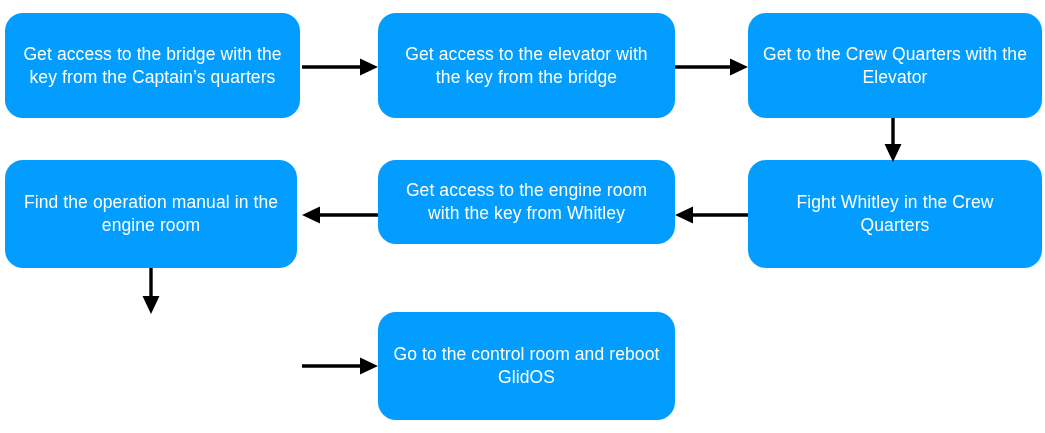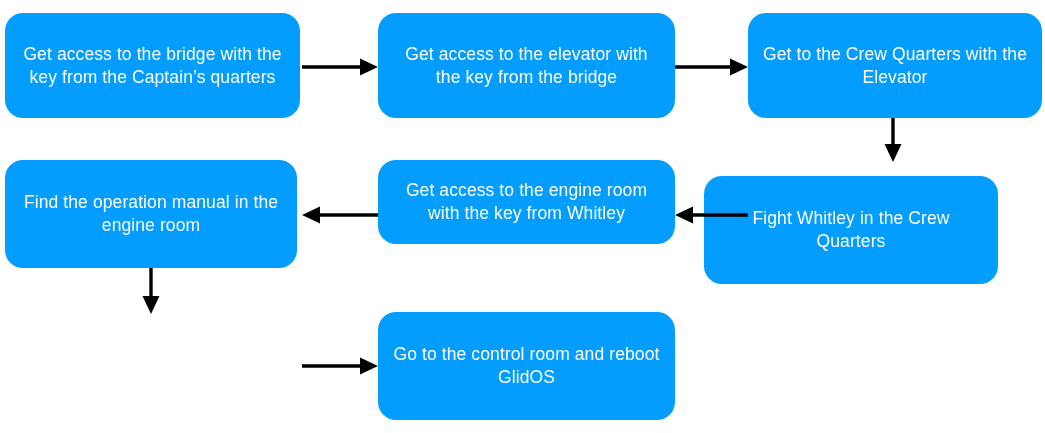--- a/index.html
+++ b/index.html
@@ -57,21 +57,21 @@
   </div>
 
   <div class="node" style="left:748px; top:13px; width:294px; height:105px;">
     <span class="label">Get to the Crew Quarters with the Elevator</span>
   </div>
 
   <div class="node" style="left:378px; top:13px; width:297px; height:105px;">
     <span class="label">Get access to the elevator with the key from the bridge</span>
   </div>
 
-  <div class="node" style="left:704px; top:160px; width:294px; height:108px;margin-top:16px;">
+  <div class="node" style="left:748px; top:160px; width:294px; height:108px;">
     <span class="label">Fight Whitley in the Crew Quarters</span>
   </div>
 
   <div class="node" style="left:378px; top:160px; width:297px; height:84px;">
     <span class="label">Get access to the engine room with the key from Whitley</span>
   </div>
 
   <div class="node" style="left:5px; top:160px; width:292px; height:108px;">
     <span class="label">Find the operation manual in the engine room</span>
   </div>

